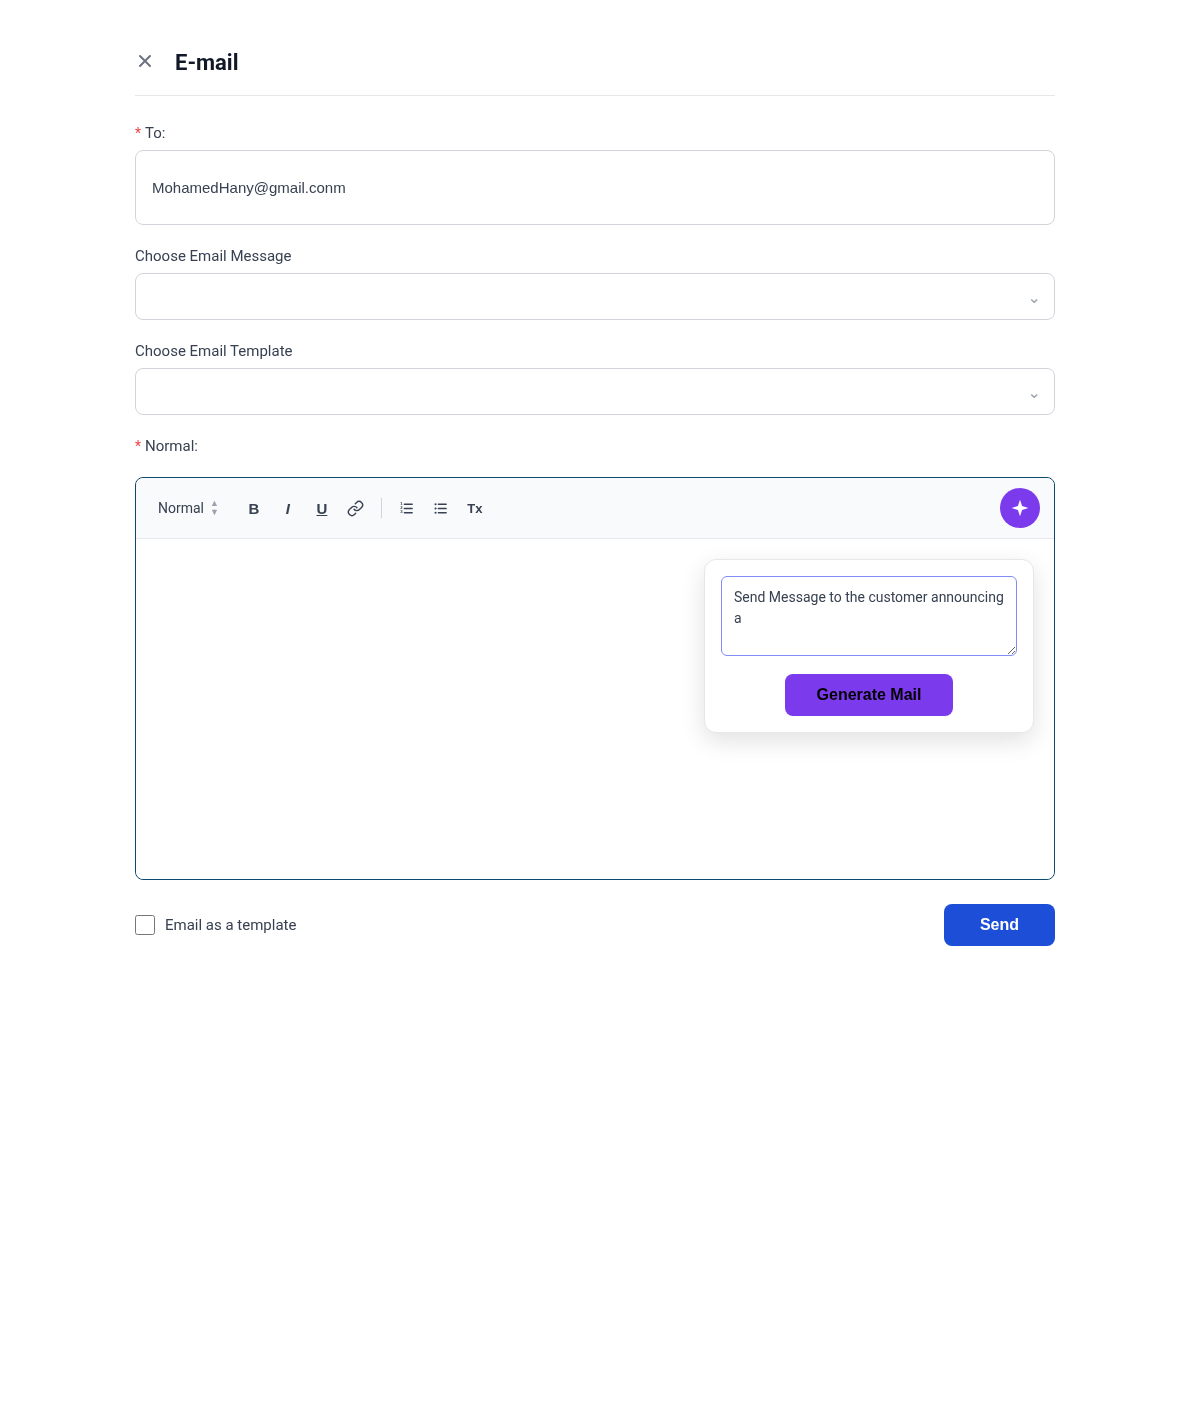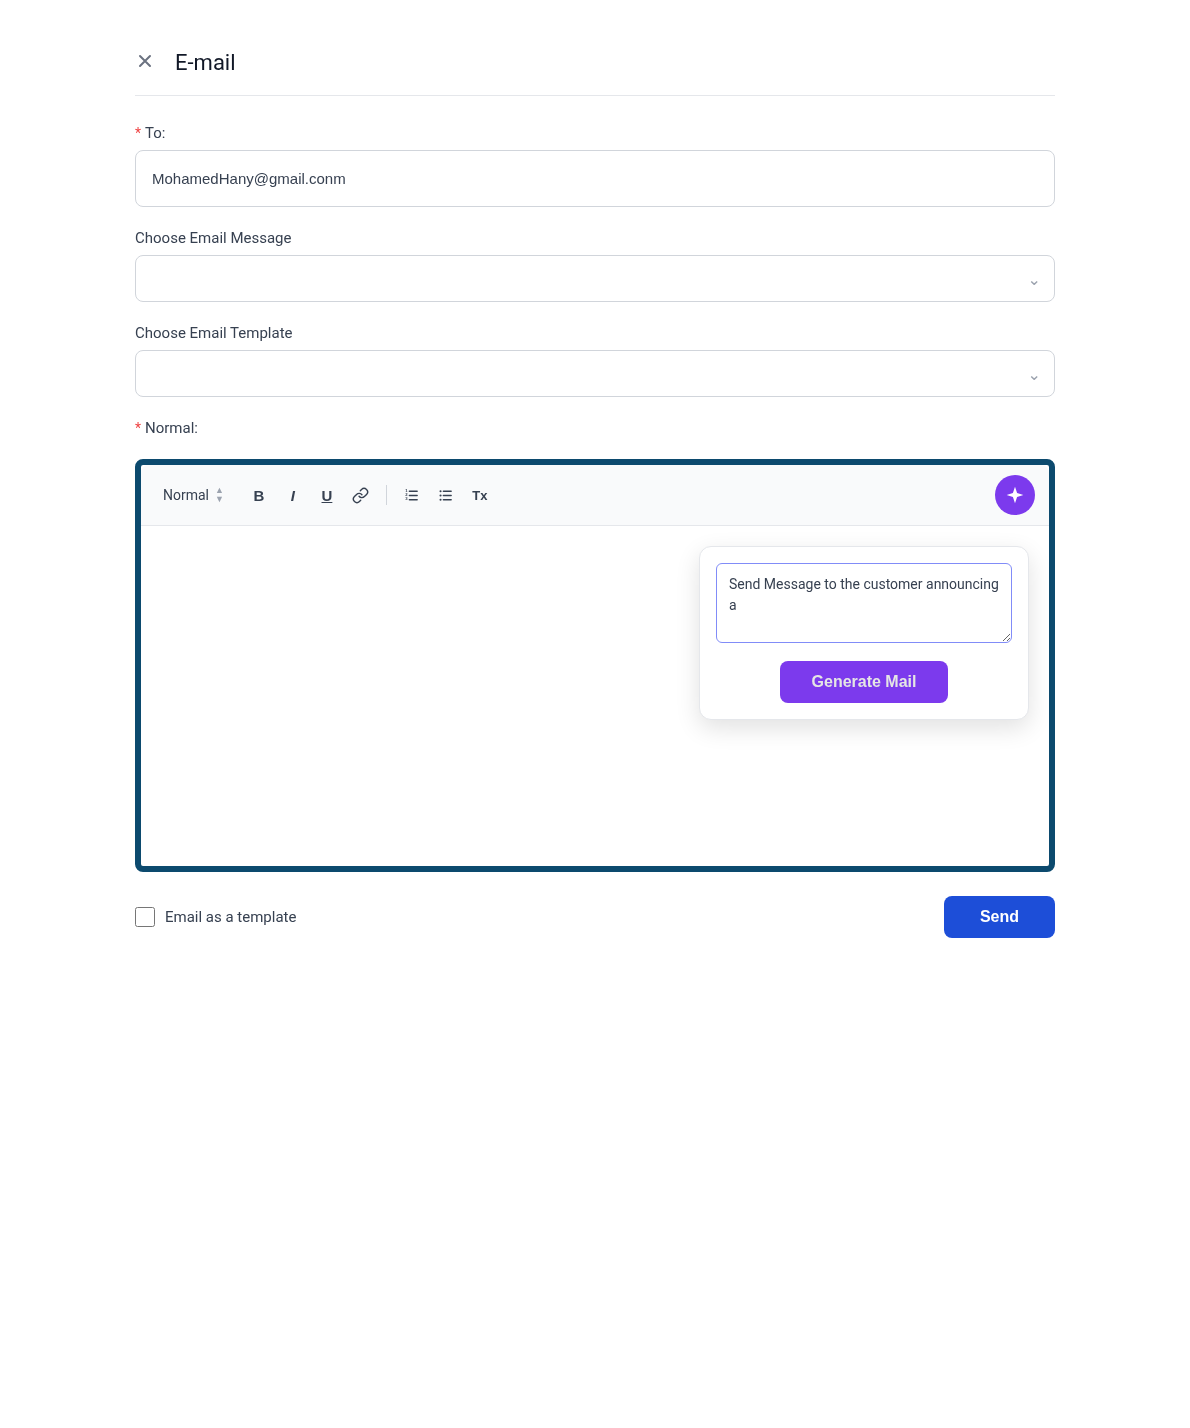--- a/index.html
+++ b/index.html
@@ -39,21 +39,21 @@
     .close-icon {
       width: 24px;
       height: 24px;
       cursor: pointer;
       color: #6b7280;
       flex-shrink: 0;
     }
 
     .modal-title {
       font-size: 22px;
-      font-weight: 400;
+      font-weight: 700;
       color: #111827;
     }
 
     .form-section {
       margin-bottom: 22px;
     }
 
     .field-label {
       font-size: 15px;
       color: #374151;
@@ -65,21 +65,21 @@
 
     .required-star {
       color: #ef4444;
       font-size: 14px;
     }
 
     .text-input {
       width: 100%;
       border: 1px solid #d1d5db;
       border-radius: 8px;
-      padding: 19px 16px;
+      padding: 28px 16px;
       font-size: 15px;
       color: #374151;
       outline: none;
       background: #ffffff;
     }
 
     .select-wrapper {
       position: relative;
       width: 100%;
     }
@@ -101,21 +101,21 @@
       position: absolute;
       right: 14px;
       top: 50%;
       transform: translateY(-50%);
       pointer-events: none;
       color: #9ca3af;
       font-size: 16px;
     }
 
     .editor-container {
-      border: 6px solid #0c4a6e;
+      border: 1px solid #0c4a6e;
       border-radius: 8px;
       overflow: visible;
       position: relative;
     }
 
     .editor-toolbar {
       display: flex;
       align-items: center;
       gap: 4px;
       padding: 10px 14px;
@@ -204,21 +204,21 @@
       min-height: 80px;
       outline: none;
       font-family: inherit;
       line-height: 1.5;
     }
 
     .generate-btn {
       display: block;
       margin: 14px auto 0 auto;
       background: #7c3aed;
-      color: #e5e5e5;
+      color: #000000;
       border: none;
       border-radius: 8px;
       padding: 12px 32px;
       font-size: 16px;
       font-weight: 600;
       cursor: pointer;
       text-align: right;
     }
 
     .footer-section {

